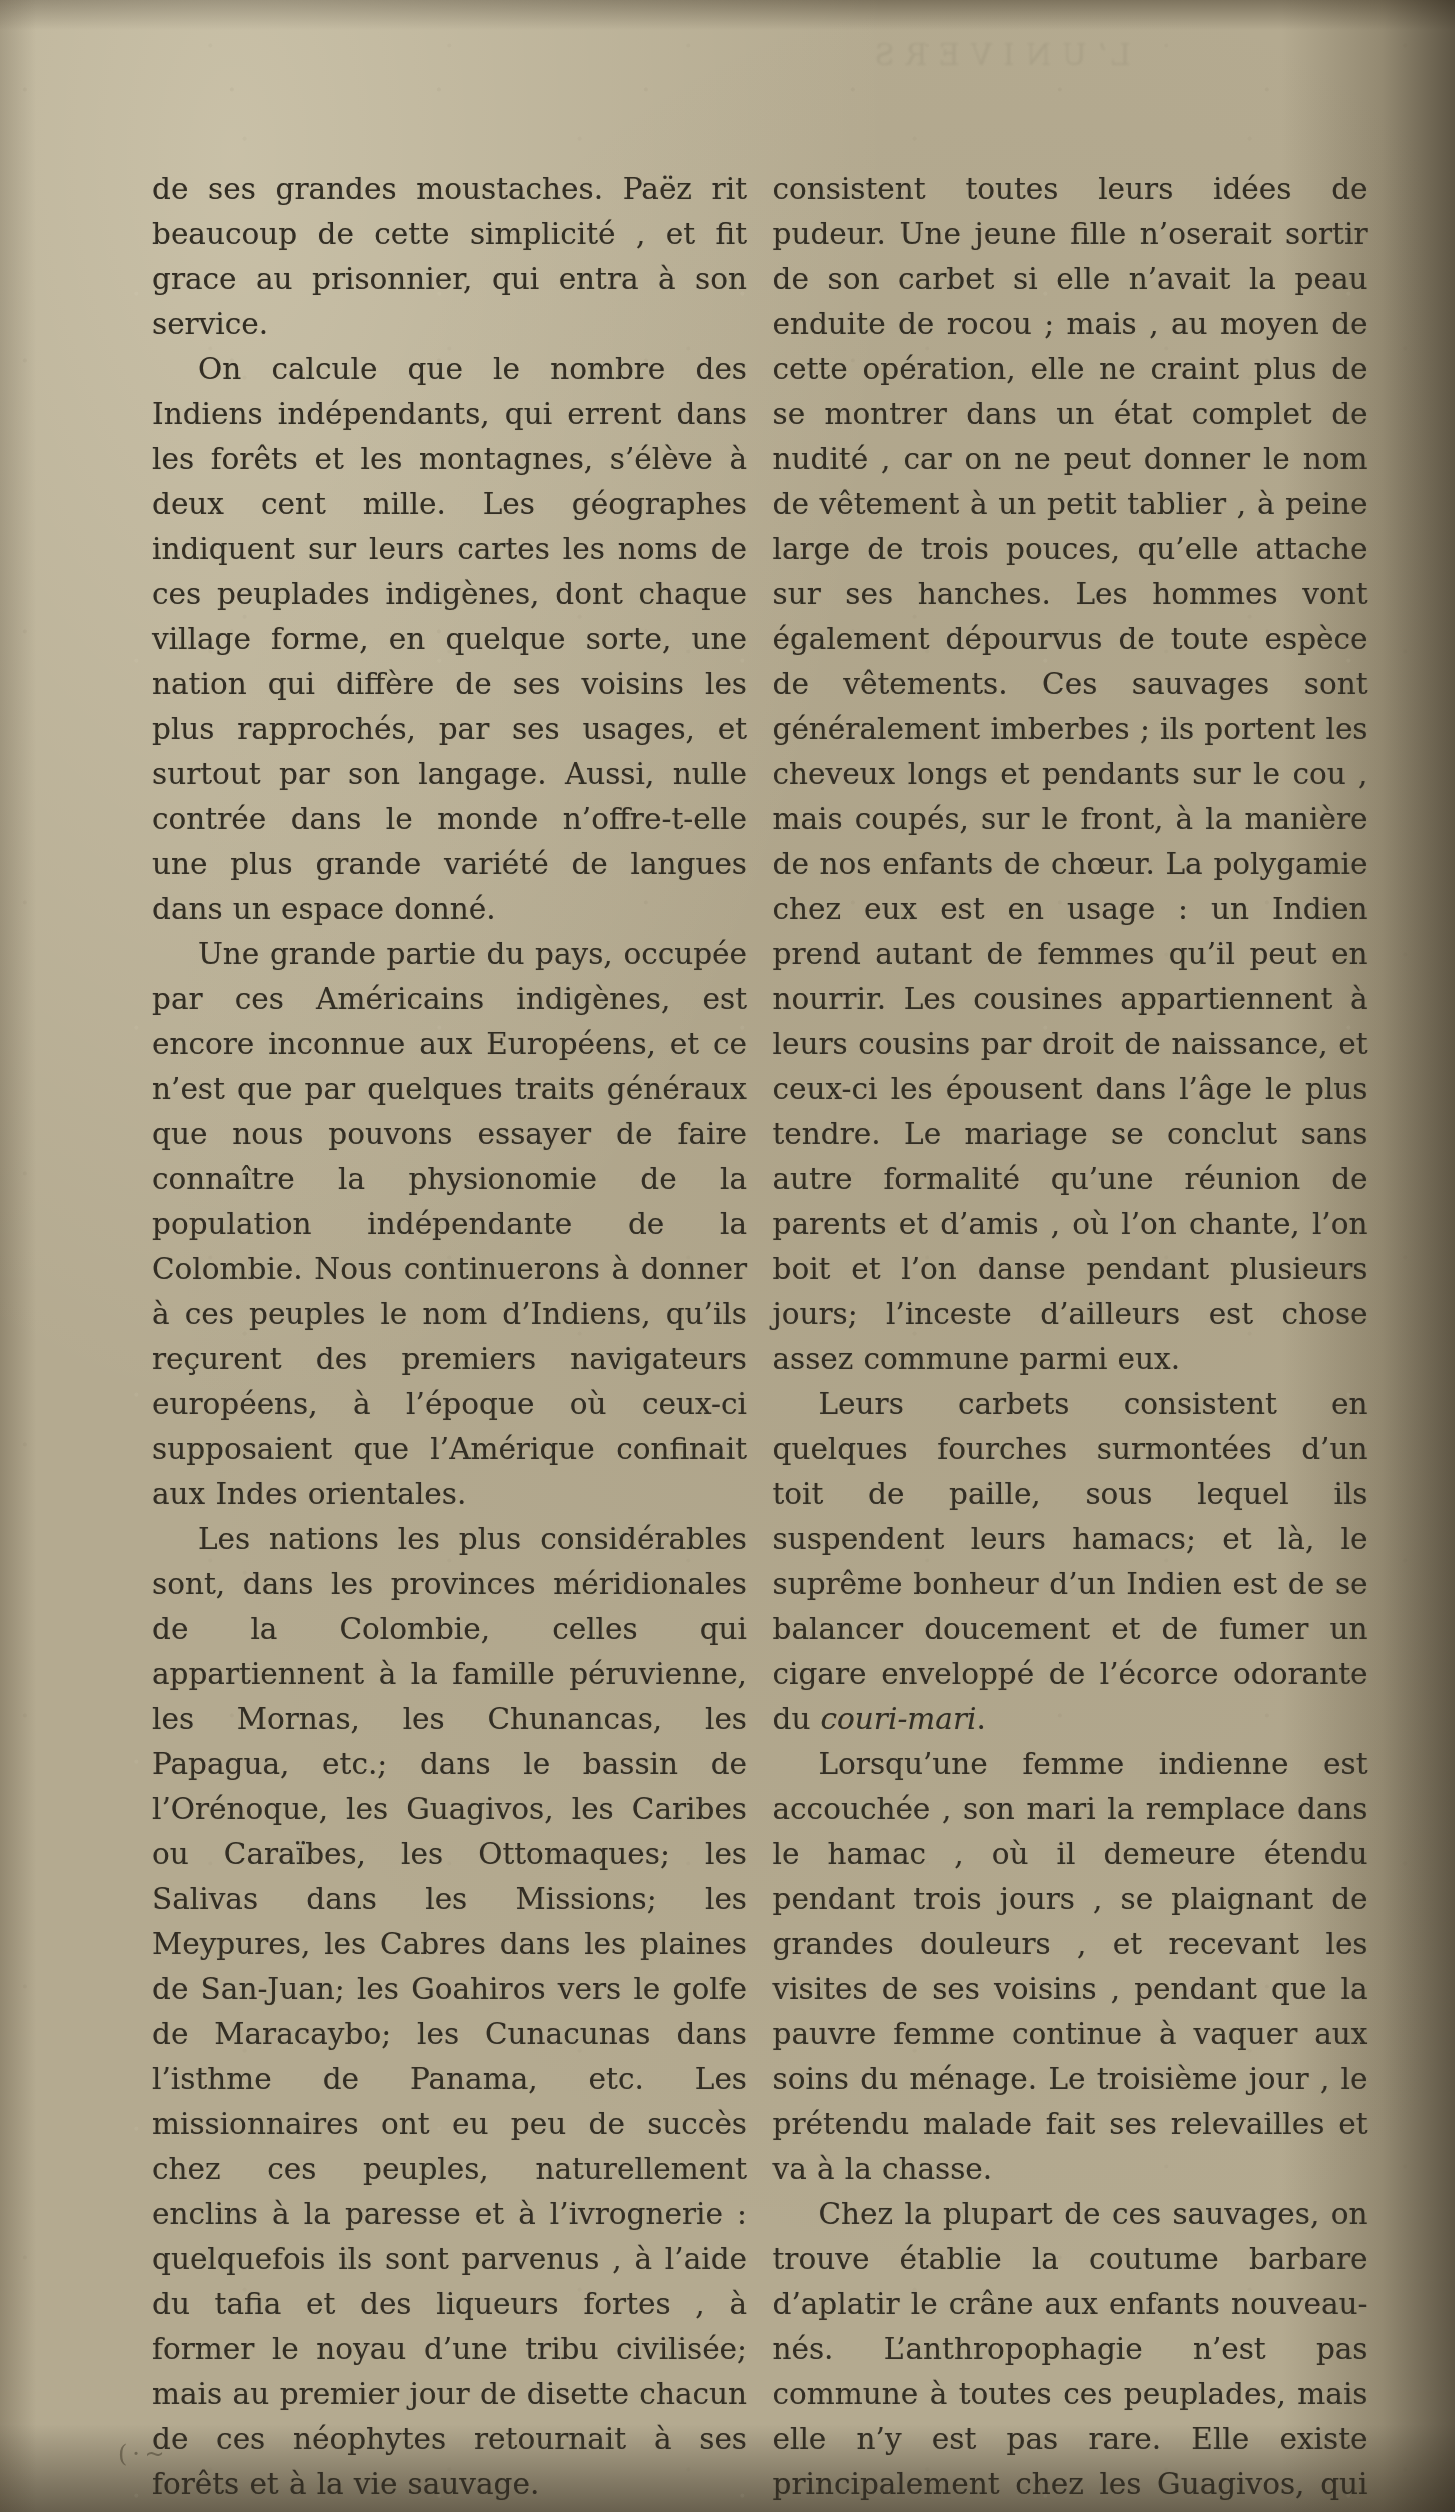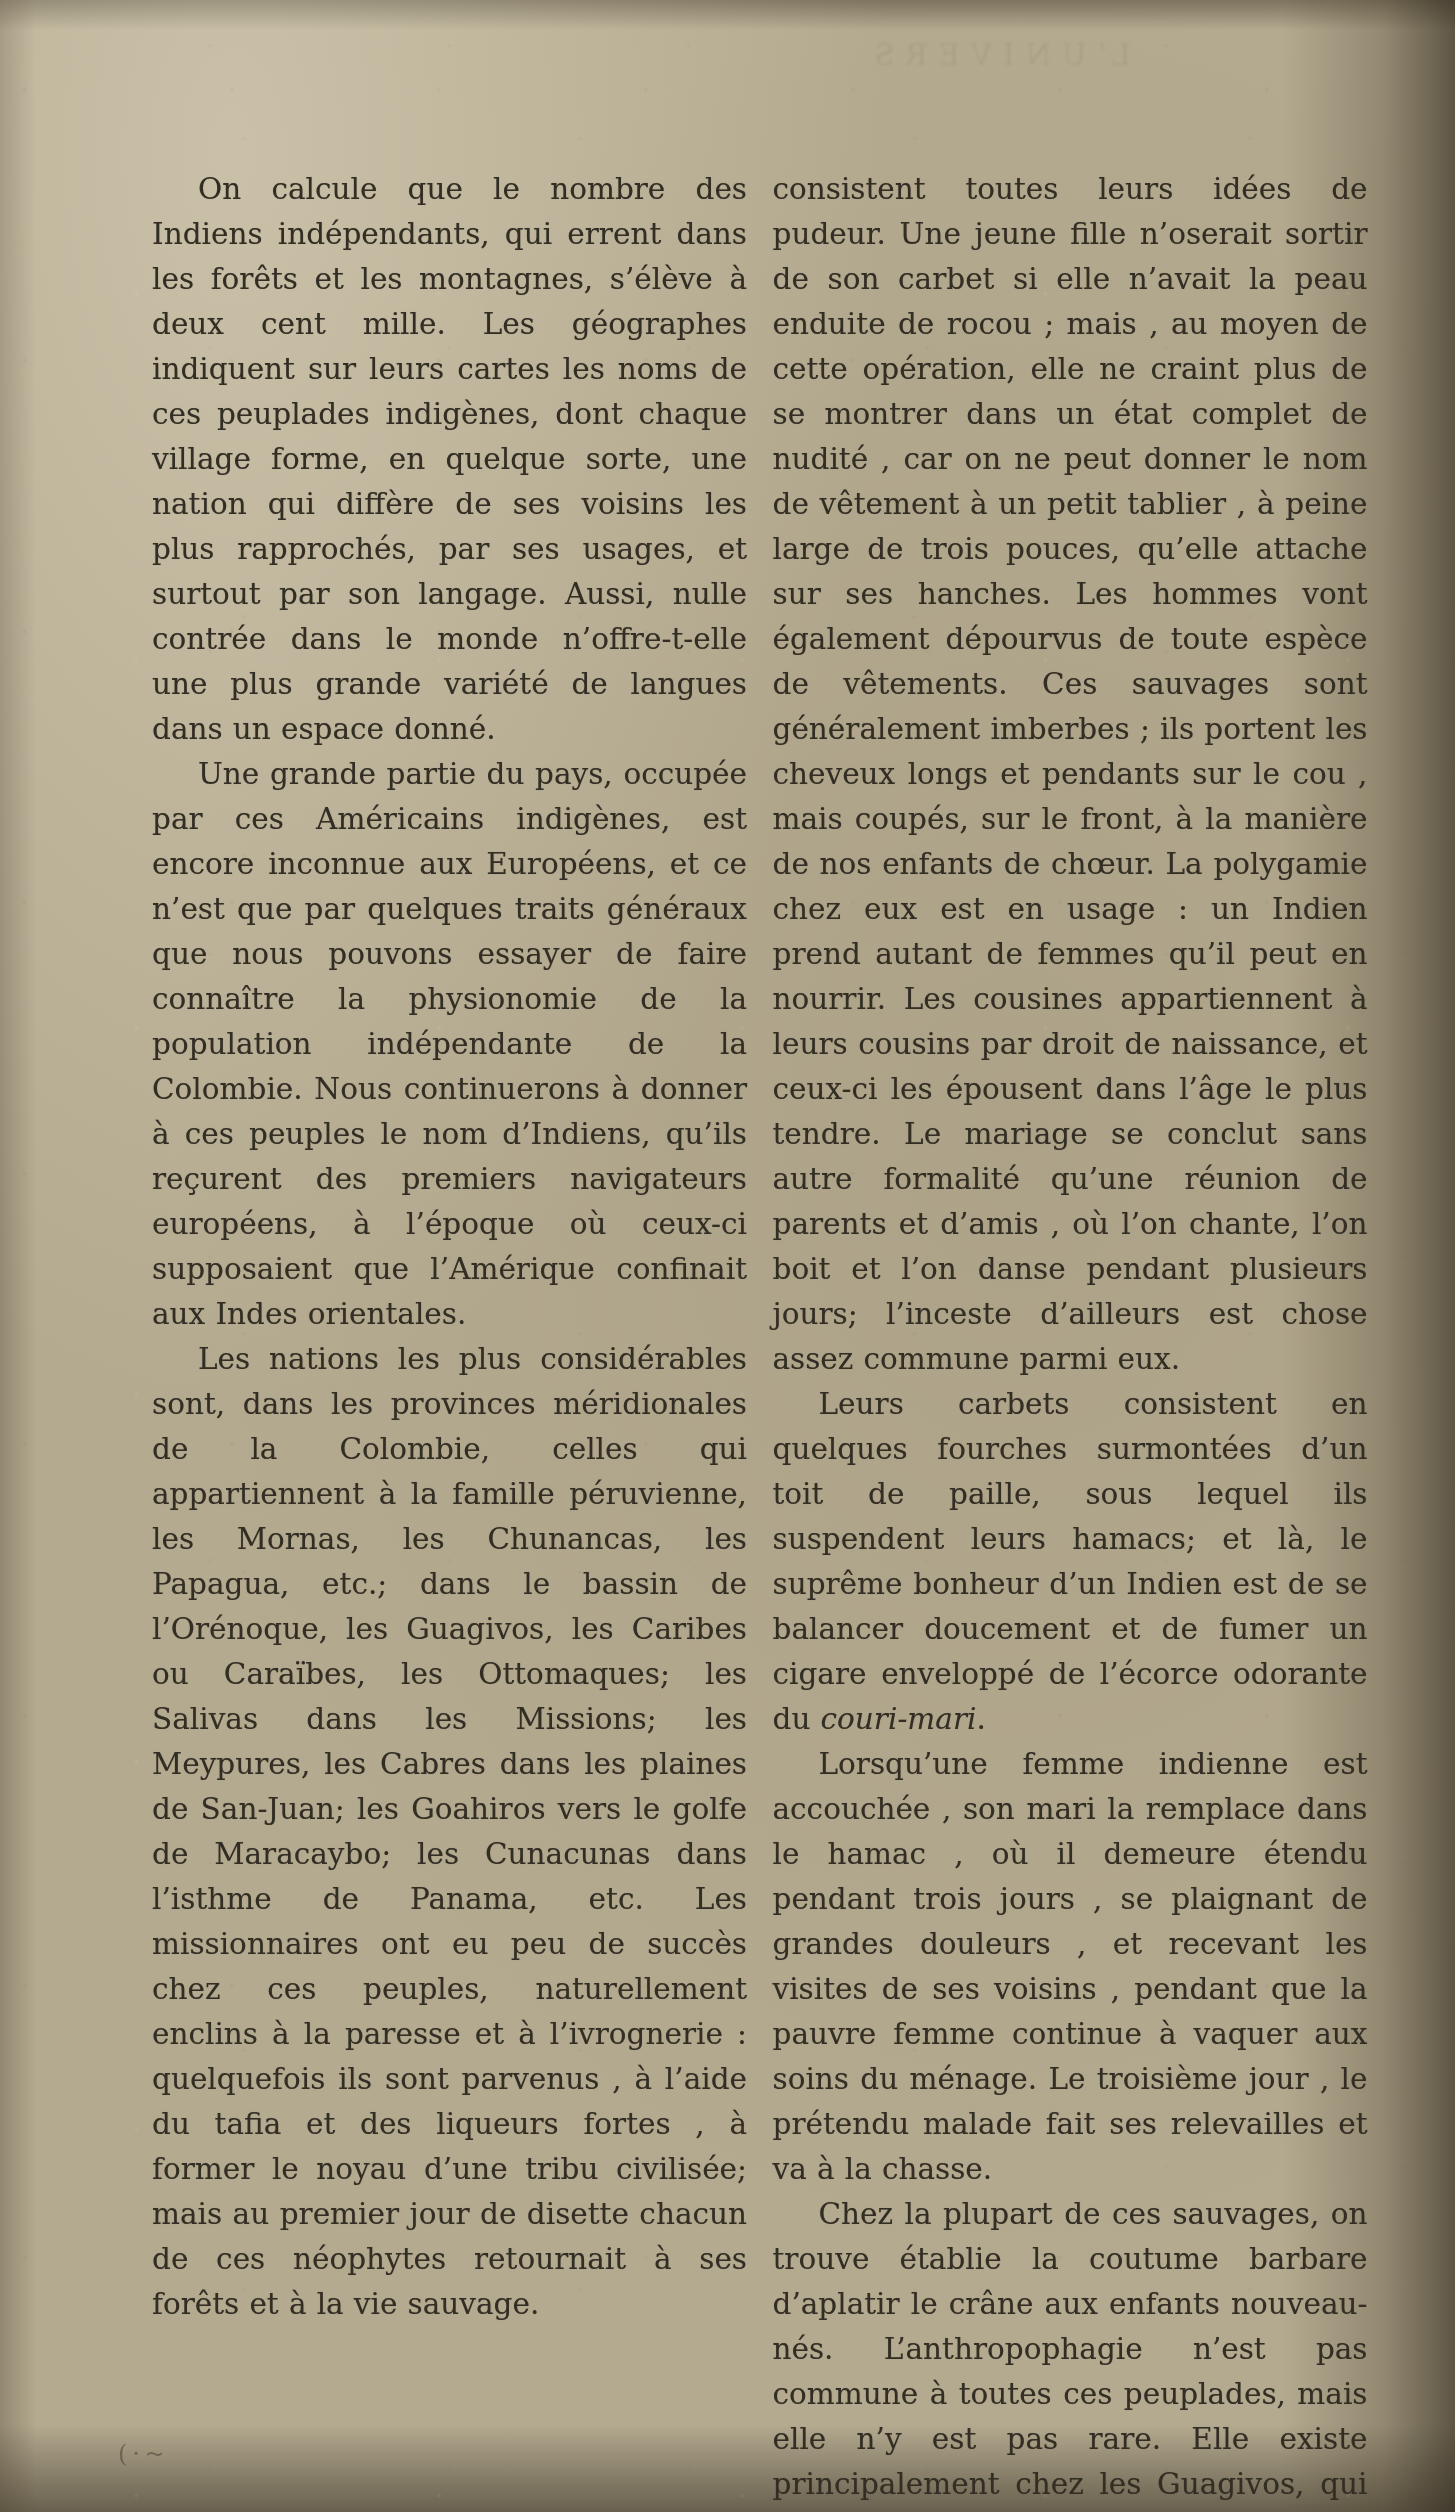--- a/index.html
+++ b/index.html
@@ -72,20 +72,21 @@
 </head>
 <body>
 
 <div class="page">
   <div class="bleed">L’UNIVERS</div>
 
   <div class="content">
 
     <div class="columns">
       <div class="col">
+          <p class="para">de ses grandes moustaches. Paëz rit beaucoup de cette simplicité , et fit grace au prisonnier, qui entra à son service.</p>
           <p class="para indent">On calcule que le nombre des Indiens indépendants, qui errent dans les forêts et les montagnes, s’élève à deux cent mille. Les géographes indiquent sur leurs cartes les noms de ces peuplades indigènes, dont chaque village forme, en quelque sorte, une nation qui diffère de ses voisins les plus rapprochés, par ses usages, et surtout par son langage. Aussi, nulle contrée dans le monde n’offre-t-elle une plus grande variété de langues dans un espace donné.</p>
           <p class="para indent">Une grande partie du pays, occupée par ces Américains indigènes, est encore inconnue aux Européens, et ce n’est que par quelques traits généraux que nous pouvons essayer de faire connaître la physionomie de la population indépendante de la Colombie. Nous continuerons à donner à ces peuples le nom d’Indiens, qu’ils reçurent des premiers navigateurs européens, à l’époque où ceux-ci supposaient que l’Amérique confinait aux Indes orientales.</p>
           <p class="para indent">Les nations les plus considérables sont, dans les provinces méridionales de la Colombie, celles qui appartiennent à la famille péruvienne, les Mornas, les Chunancas, les Papagua, etc.; dans le bassin de l’Orénoque, les Guagivos, les Caribes ou Caraïbes, les Ottomaques; les Salivas dans les Missions; les Meypures, les Cabres dans les plaines de San-Juan; les Goahiros vers le golfe de Maracaybo; les Cunacunas dans l’isthme de Panama, etc. Les missionnaires ont eu peu de succès chez ces peuples, naturellement enclins à la paresse et à l’ivrognerie : quelquefois ils sont parvenus , à l’aide du tafia et des liqueurs fortes , à former le noyau d’une tribu civilisée; mais au premier jour de disette chacun de ces néophytes retournait à ses forêts et à la vie sauvage.</p>
         </div>
       <div class="col">
           <p class="para">consistent toutes leurs idées de pudeur. Une jeune fille n’oserait sortir de son carbet si elle n’avait la peau enduite de rocou ; mais , au moyen de cette opération, elle ne craint plus de se montrer dans un état complet de nudité , car on ne peut donner le nom de vêtement à un petit tablier , à peine large de trois pouces, qu’elle attache sur ses hanches. Les hommes vont également dépourvus de toute espèce de vêtements. Ces sauvages sont généralement imberbes ; ils portent les cheveux longs et pendants sur le cou , mais coupés, sur le front, à la manière de nos enfants de chœur. La polygamie chez eux est en usage : un Indien prend autant de femmes qu’il peut en nourrir. Les cousines appartiennent à leurs cousins par droit de naissance, et ceux-ci les épousent dans l’âge le plus tendre. Le mariage se conclut sans autre formalité qu’une réunion de parents et d’amis , où l’on chante, l’on boit et l’on danse pendant plusieurs jours; l’inceste d’ailleurs est chose assez commune parmi eux.</p>
           <p class="para indent">Leurs carbets consistent en quelques fourches surmontées d’un toit de paille, sous lequel ils suspendent leurs hamacs; et là, le suprême bonheur d’un Indien est de se balancer doucement et de fumer un cigare enveloppé de l’écorce odorante du <em>couri-mari</em>.</p>
           <p class="para indent">Lorsqu’une femme indienne est accouchée , son mari la remplace dans le hamac , où il demeure étendu pendant trois jours , se plaignant de grandes douleurs , et recevant les visites de ses voisins , pendant que la pauvre femme continue à vaquer aux soins du ménage. Le troisième jour , le prétendu malade fait ses relevailles et va à la chasse.</p>
           <p class="para indent">Chez la plupart de ces sauvages, on trouve établie la coutume barbare d’aplatir le crâne aux enfants nouveau-nés. L’anthropophagie n’est pas commune à toutes ces peuplades, mais elle n’y est pas rare. Elle existe principalement chez les Guagivos, qui errent le long du Méta jusqu’à son confluent avec l’Orénoque. Cette</p>
         </div>

